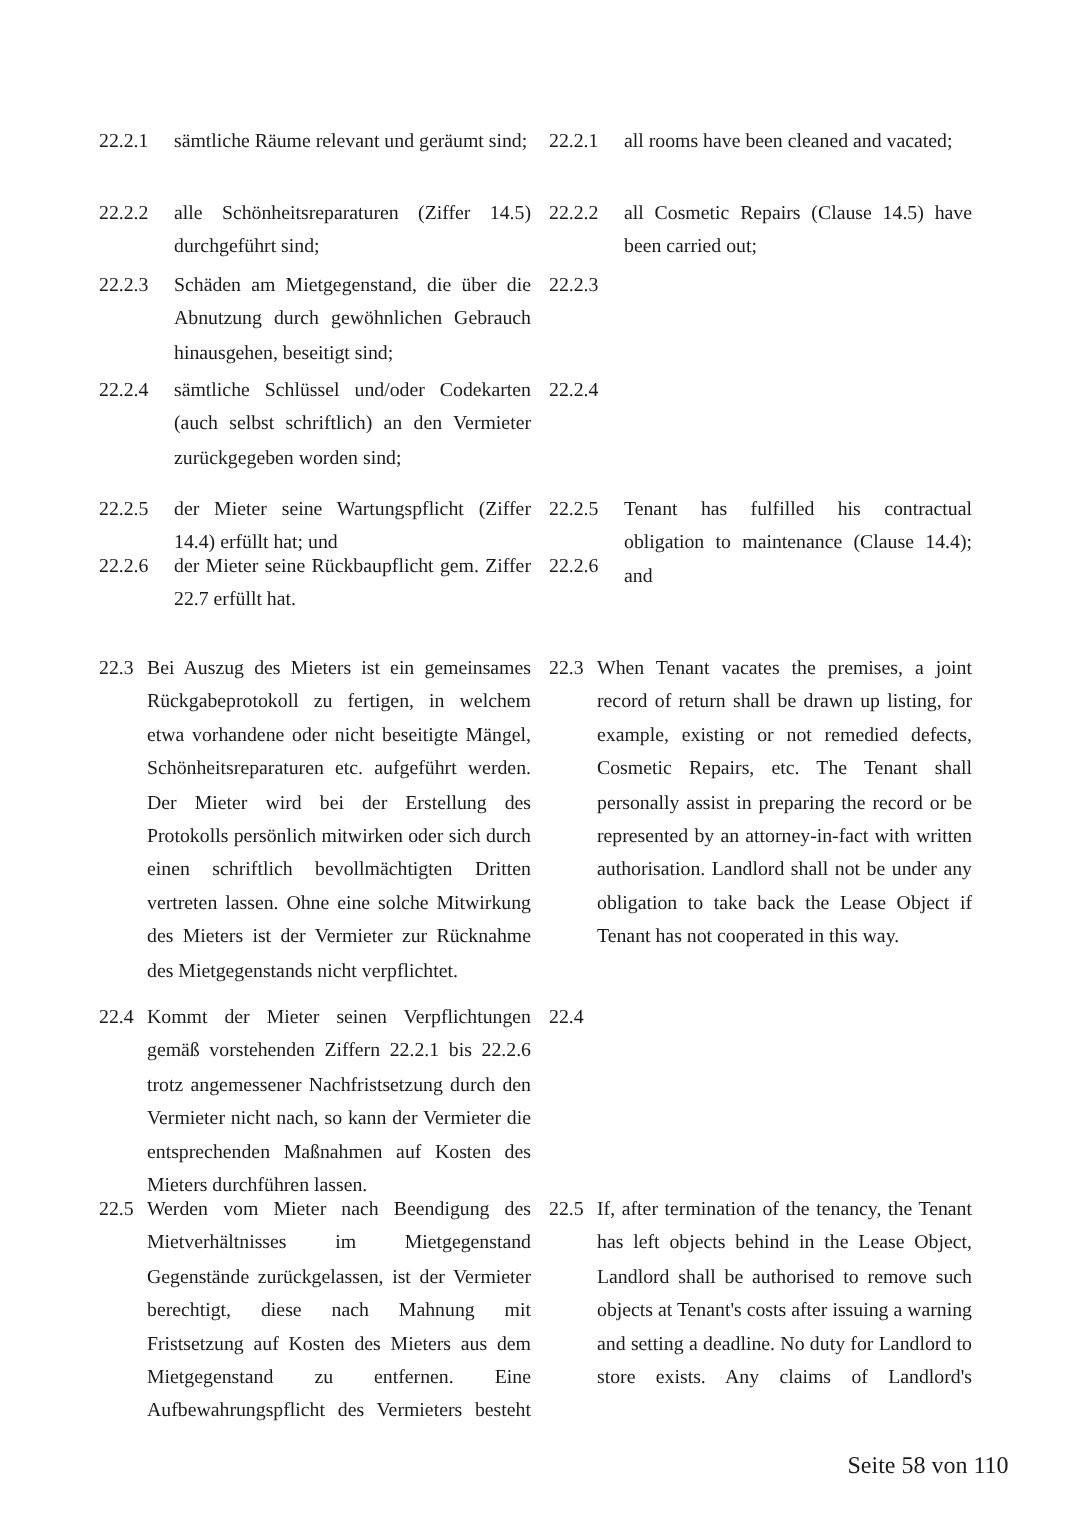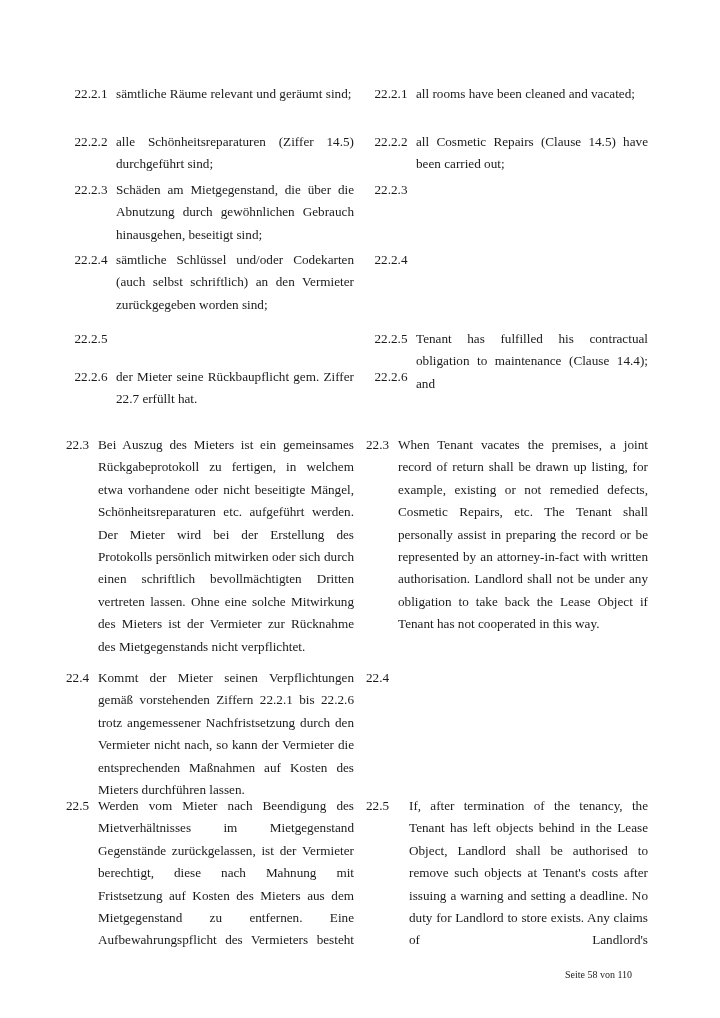--- a/index.html
+++ b/index.html
@@ -4,24 +4,24 @@
 <style>
   html, body { margin: 0; padding: 0; background: #ffffff; }
   body { width: 720px; height: 1018px; position: relative; overflow: hidden;
          font-family: "Liberation Serif", "DejaVu Serif", serif; color: #1a1a1a; font-size: 13.2px; }
   .page { position: absolute; left: 0; top: 0; width: 720px; height: 1018px; }
   .row { position: absolute; left: 66px; width: 582px; display: flex; }
   .col { position: relative; }
   .col-de { width: 288px; }
   .col-en { width: 282px; margin-left: 12px; }
   .item { display: flex; line-height: 22.4px; }
-  .num-sub { width: 50px; flex: none; text-align: center; }
+  .num-sub { width: 50px; flex: none; }
   .num-main { width: 32px; flex: none; }
   .text { flex: 1; text-align: justify; }
-  .footer { position: absolute; left: 565px; top: 969px; font-size: 10px; }
+  .footer { position: absolute; left: 565px; top: 969px; font-size: 16px; }
 </style>
 </head>
 <body>
 
 <div class="page">
 
   <div class="row" style="top:83px">
     <div class="col col-de item">
       <span class="num-sub">22.2.1</span>
       <span class="text">sämtliche Räume relevant und geräumt sind;</span>
@@ -59,20 +59,21 @@
       <span class="text">sämtliche Schlüssel und/oder Codekarten (auch selbst schriftlich) an den Vermieter zurückgegeben worden sind;</span>
     </div>
     <div class="col col-en item">
       <span class="num-sub">22.2.4</span>
     </div>
   </div>
 
   <div class="row" style="top:328px">
     <div class="col col-de item">
       <span class="num-sub">22.2.5</span>
+      <span class="text">der Mieter seine Wartungspflicht (Ziffer 14.4) erfüllt hat; und</span>
     </div>
     <div class="col col-en item">
       <span class="num-sub">22.2.5</span>
       <span class="text">Tenant has fulfilled his contractual obligation to maintenance (Clause 14.4); and</span>
     </div>
   </div>
 
   <div class="row" style="top:366px">
     <div class="col col-de item">
       <span class="num-sub">22.2.6</span>
@@ -104,18 +105,18 @@
     </div>
   </div>
 
   <div class="row" style="top:795px">
     <div class="col col-de item">
       <span class="num-main">22.5</span>
       <span class="text" style="text-align-last: justify;">Werden vom Mieter nach Beendigung des Mietverhältnisses im Mietgegenstand Gegenstände zurückgelassen, ist der Vermieter berechtigt, diese nach Mahnung mit Fristsetzung auf Kosten des Mieters aus dem Mietgegenstand zu entfernen. Eine Aufbewahrungspflicht des Vermieters besteht</span>
     </div>
     <div class="col col-en item">
       <span class="num-main">22.5</span>
-      <span class="text" style="text-align-last: justify; margin-left: 11px;">If, after termination of the tenancy, the Tenant has left objects behind in the Lease Object, Landlord shall be authorised to remove such objects at Tenant's costs after issuing a warning and setting a deadline. No duty for Landlord to store exists. Any claims of Landlord's</span>
+      <span class="text" style="text-align-last: justify;">If, after termination of the tenancy, the Tenant has left objects behind in the Lease Object, Landlord shall be authorised to remove such objects at Tenant's costs after issuing a warning and setting a deadline. No duty for Landlord to store exists. Any claims of Landlord's</span>
     </div>
   </div>
 
   <div class="footer">Seite 58 von 110</div>
 </div>
 
 </body></html>

